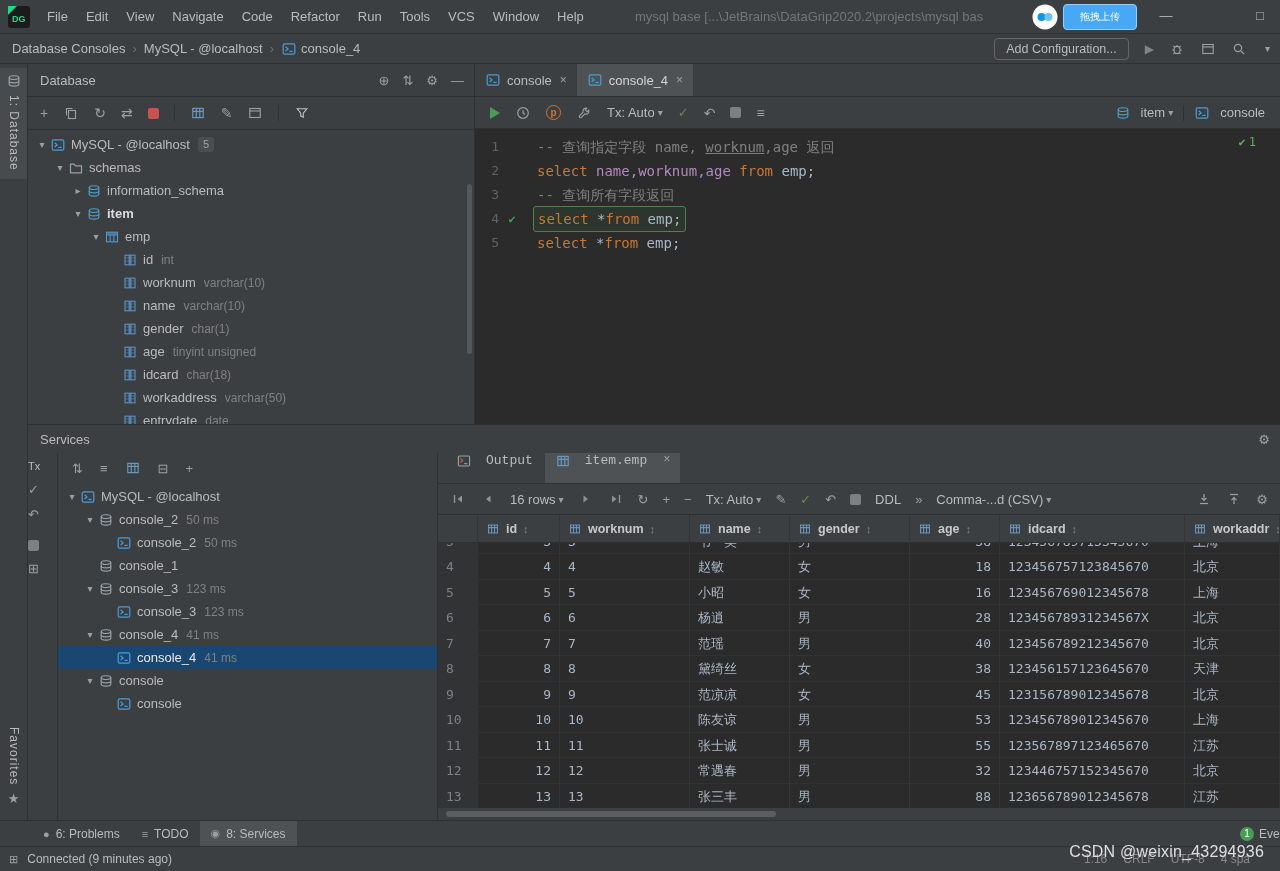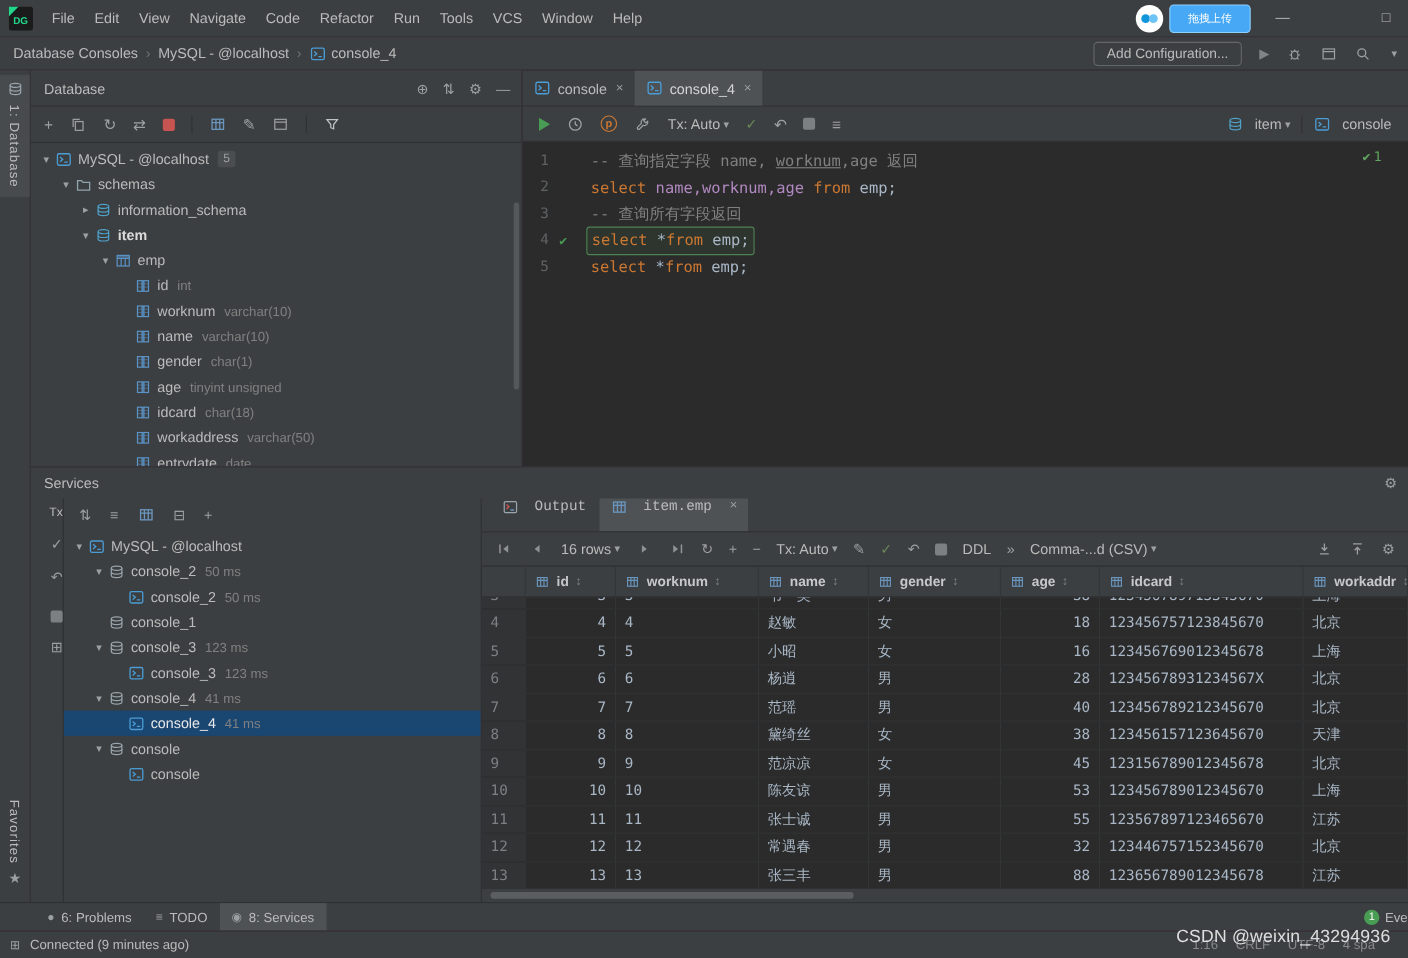--- a/index.html
+++ b/index.html
@@ -80,21 +80,21 @@
 .seg.comment{color:#808080;}
 .seg.comment-underline{color:#808080;text-decoration:underline;}
 .seg.plain{color:#a9b7c6;}
 .inspection{position:absolute;top:6px;right:24px;color:#62a862;font-size:12px;display:flex;align-items:center;gap:3px;}
 
 .services{position:absolute;left:28px;right:0;top:424px;bottom:51px;background:#3c3f41;border-top:1px solid #2e3133;}
 .svc-header{height:28px;display:flex;align-items:center;padding:0 10px 0 12px;}
 .svc-gear{margin-left:auto;color:#9da0a2;}
 .svc-body{position:absolute;top:28px;left:0;right:0;bottom:0;}
 .svc-left{position:absolute;left:0;top:0;width:410px;bottom:0;border-right:1px solid #2e3133;}
-.svc-vstrip{position:absolute;left:0;top:0;width:30px;bottom:0;border-right:1px solid #2e3133;display:flex;flex-direction:column;align-items:flex-end;padding-top:7px;gap:15px;color:#9da0a2;}
+.svc-vstrip{position:absolute;left:0;top:0;width:30px;bottom:0;border-right:1px solid #2e3133;display:flex;flex-direction:column;align-items:flex-start;padding-top:7px;gap:10px;color:#9da0a2;}
 .svc-vstrip .stop-gray{margin-top:8px;}
 .tx-mini{font-size:11px;color:#bbb;}
 .svc-toolbar{position:absolute;left:30px;right:0;top:0;height:30px;display:flex;align-items:center;gap:17px;padding:0 14px;color:#9da0a2;}
 .svc-tree{position:absolute;left:30px;right:0;top:30px;bottom:0;overflow:hidden;padding-top:2px;}
 
 .svc-right{position:absolute;left:410px;right:0;top:0;bottom:0;background:#3c3f41;overflow:hidden;}
 .out-tabs{height:30px;display:flex;align-items:stretch;padding-left:8px;gap:2px;}
 .out-tab{display:flex;gap:14px;padding:0 10px;color:#bbb;font-family:Liberation Mono, monospace;}
 .out-tab.active{background:#4e5254;}
 .grid-toolbar{position:absolute;top:30px;left:0;right:0;height:32px;border-top:1px solid #2e3133;border-bottom:1px solid #2e3133;display:flex;align-items:center;gap:14px;padding:0 12px;color:#9da0a2;}
@@ -146,20 +146,21 @@
         <span class="menu-item">View</span>
         <span class="menu-item">Navigate</span>
         <span class="menu-item">Code</span>
         <span class="menu-item">Refactor</span>
         <span class="menu-item">Run</span>
         <span class="menu-item">Tools</span>
         <span class="menu-item">VCS</span>
         <span class="menu-item">Window</span>
         <span class="menu-item">Help</span>
       </nav>
+    <span class="win-title">mysql base [...\JetBrains\DataGrip2020.2\projects\mysql bas</span>
     <span class="upload-overlay">
       <span class="upload-logo">
           <svg viewBox="0 0 26 26">
             <circle cx="13" cy="13" r="12.5" fill="#fff"></circle>
             <circle cx="9.5" cy="13" r="4" fill="#1296db"></circle>
             <circle cx="16.5" cy="13" r="4" fill="#6cc3f5"></circle>
           </svg>
         </span>
       <button class="upload-btn">拖拽上传</button>
     </span>

